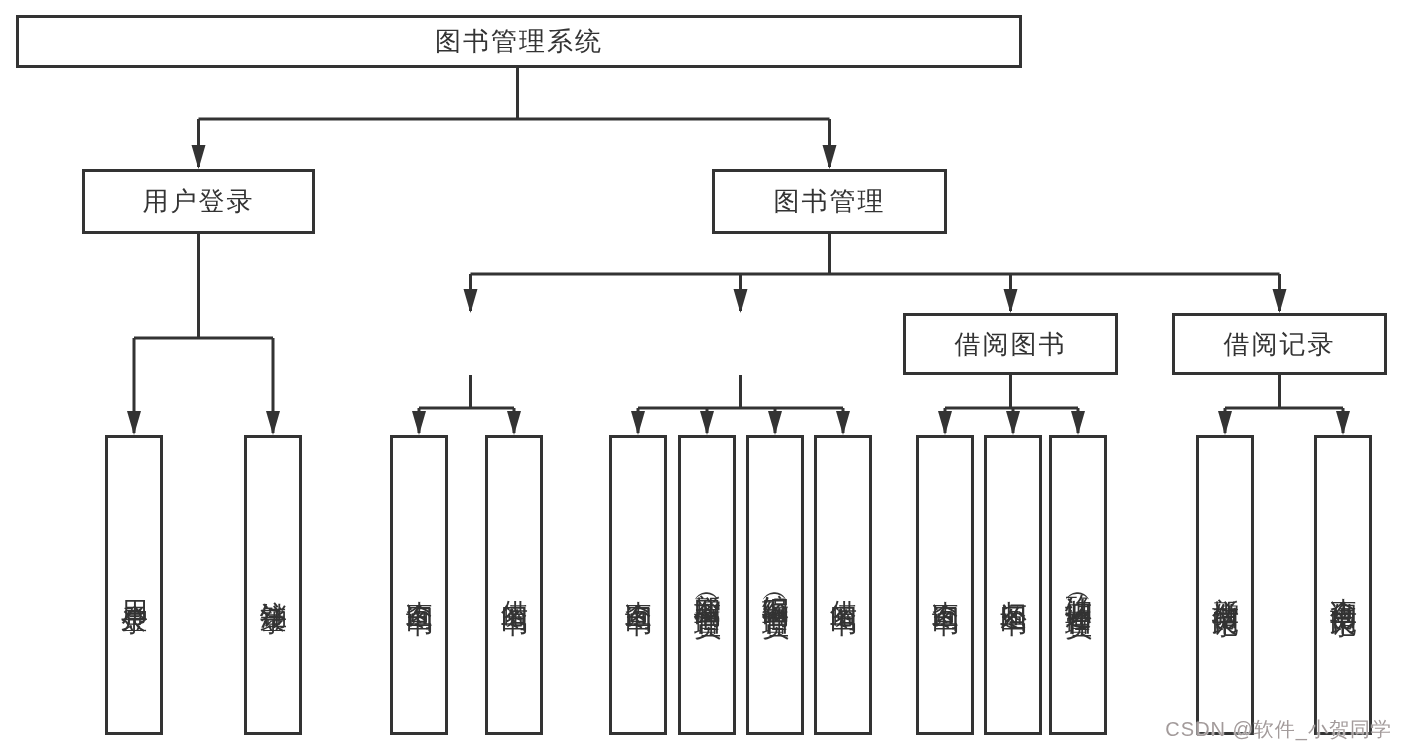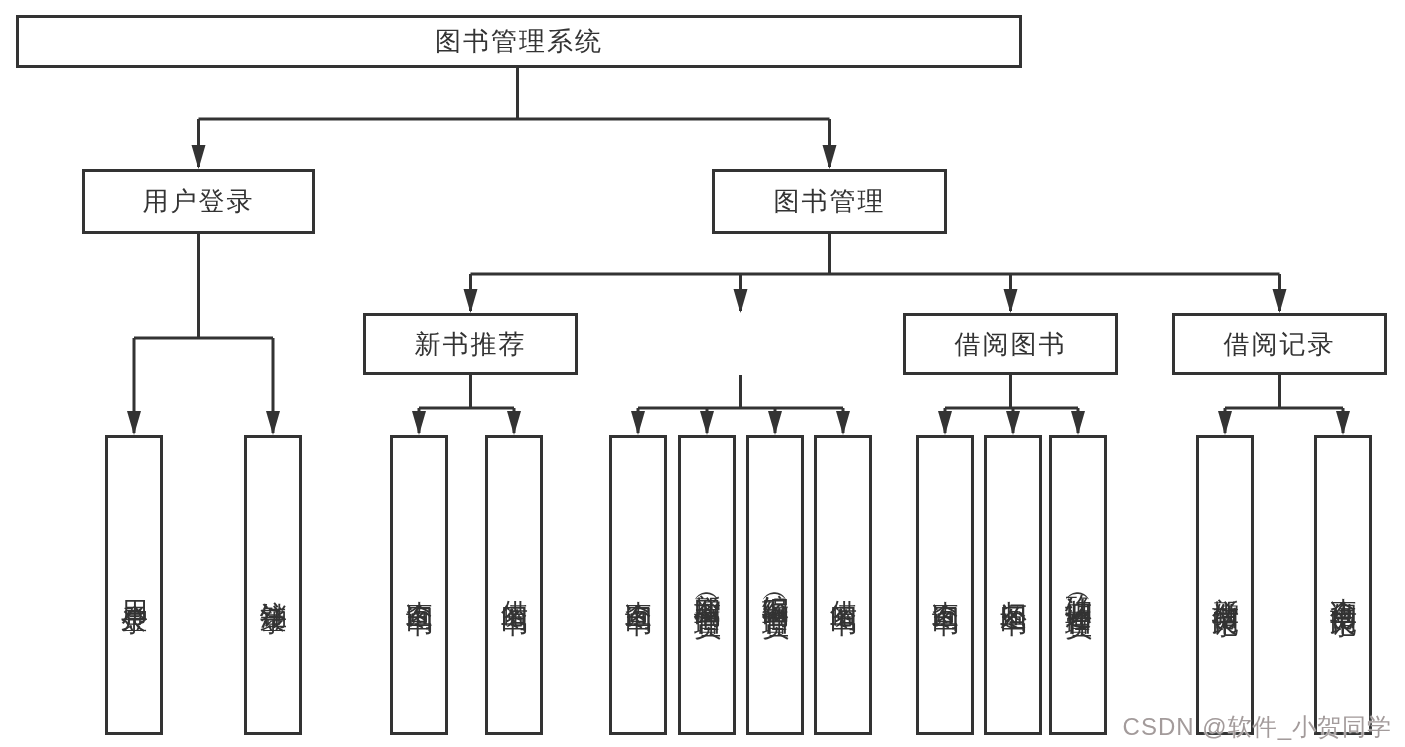--- a/index.html
+++ b/index.html
@@ -54,21 +54,21 @@
   .l-105 { left: 105px; } .l-244 { left: 244px; }
   .l-390 { left: 390px; } .l-485 { left: 485px; }
   .l-609 { left: 609px; } .l-678 { left: 678px; }
   .l-746 { left: 746px; } .l-814 { left: 814px; }
   .l-916 { left: 916px; } .l-984 { left: 984px; } .l-1049 { left: 1049px; }
   .l-1196 { left: 1196px; } .l-1314 { left: 1314px; }
   .watermark {
     position: absolute;
     right: 6px;
     bottom: 4px;
-    font-size: 24px;
+    font-size: 20px;
     color: #a39b9b;
     text-shadow: 0 0 2px #ffffff, 0 0 1px #ffffff;
     letter-spacing: 1px;
   }
 </style>
 </head>
 <body>
 
 <div class="stage">
 
@@ -116,23 +116,20 @@
     <span>图书管理系统</span>
   </div>
 
   <div class="node lvl2 n-user-login">
     <span>用户登录</span>
   </div>
   <div class="node lvl2 n-book-mgmt">
     <span>图书管理</span>
   </div>
 
-  <div class="node lvl3 n-new-book">
-    <span>新书推荐</span>
-  </div>
   <div class="node lvl3 n-current-loan">
     <span>借阅图书</span>
   </div>
   <div class="node lvl3 n-loan-record">
     <span>借阅记录</span>
   </div>
 
   <div class="node leaf l-105">
     <span class="vtext">用户登录</span>
   </div>

